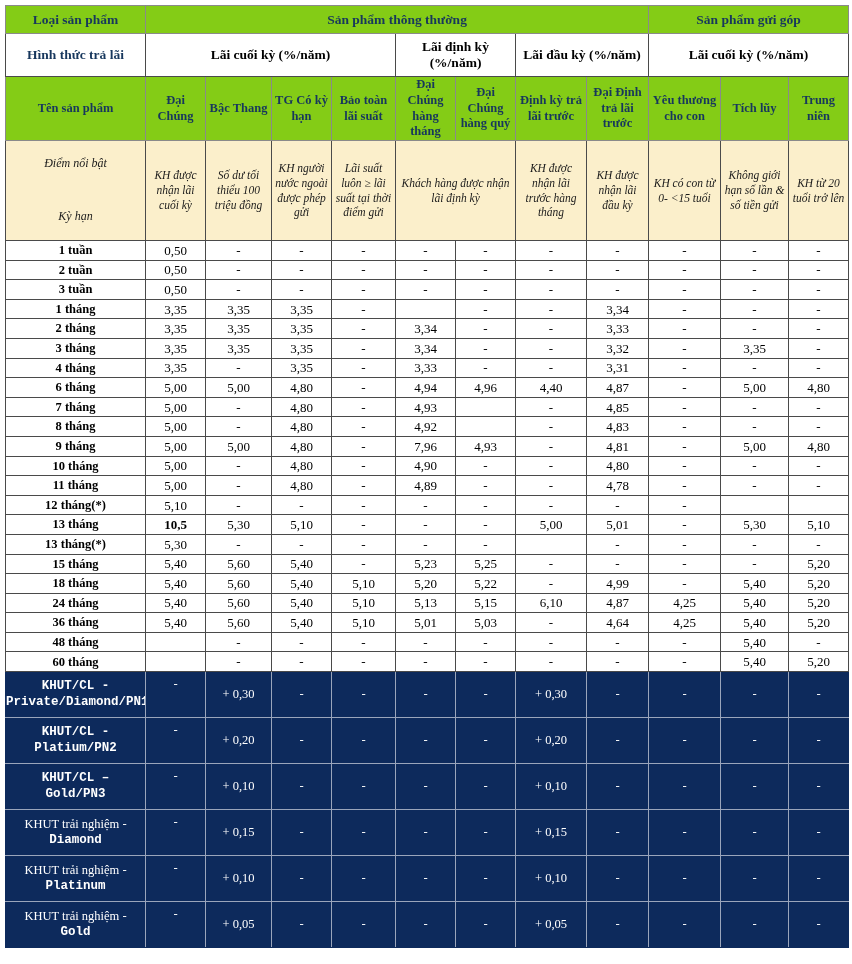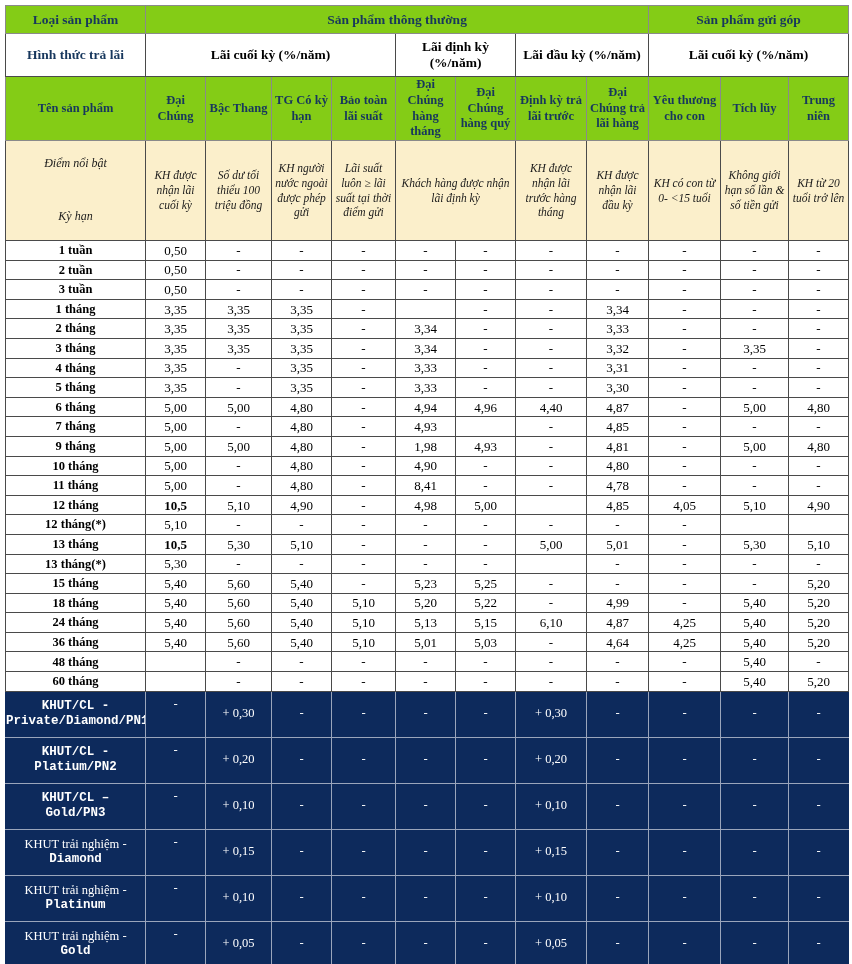--- a/index.html
+++ b/index.html
@@ -87,21 +87,21 @@
       </tr>
       <tr class="r3">
         <td class="orange">Tên sản phẩm</td>
         <td class="orange">Đại Chúng</td>
         <td class="orange">Bậc Thang</td>
         <td class="orange">TG Có kỳ hạn</td>
         <td class="orange">Bảo toàn lãi suất</td>
         <td class="orange">Đại Chúng hàng tháng</td>
         <td class="orange">Đại Chúng hàng quý</td>
         <td class="orange">Định kỳ trả lãi trước</td>
-        <td class="orange">Đại Chúng trả lãi hàng</td>
+        <td class="orange">Đại Định trả lãi trước</td>
         <td class="orange">Yêu thương cho con</td>
         <td class="orange">Tích lũy</td>
         <td class="orange">Trung niên</td>
       </tr>
       <tr class="r4">
         <td class="diagonal">
           <span class="diag-top">Điểm nổi bật</span>
           <span class="diag-bottom">Kỳ hạn</span>
         </td>
         <td>KH được nhận lãi cuối kỳ</td>
@@ -209,34 +209,20 @@
           <td class="val">-</td>
           <td class="val">3,33</td>
           <td class="val">-</td>
           <td class="val">-</td>
           <td class="val">3,31</td>
           <td class="val">-</td>
           <td class="val">-</td>
           <td class="val">-</td>
         </tr>
         <tr class="data-row">
-          <td class="term">5 tháng</td>
-          <td class="val">3,35</td>
-          <td class="val">-</td>
-          <td class="val">3,35</td>
-          <td class="val">-</td>
-          <td class="val">3,33</td>
-          <td class="val">-</td>
-          <td class="val">-</td>
-          <td class="val">3,30</td>
-          <td class="val">-</td>
-          <td class="val">-</td>
-          <td class="val">-</td>
-        </tr>
-        <tr class="data-row">
           <td class="term">6 tháng</td>
           <td class="val">5,00</td>
           <td class="val">5,00</td>
           <td class="val">4,80</td>
           <td class="val">-</td>
           <td class="val">4,94</td>
           <td class="val">4,96</td>
           <td class="val">4,40</td>
           <td class="val">4,87</td>
           <td class="val">-</td>
@@ -251,26 +237,40 @@
           <td class="val">-</td>
           <td class="val">4,93</td>
           <td class="val"></td>
           <td class="val">-</td>
           <td class="val">4,85</td>
           <td class="val">-</td>
           <td class="val">-</td>
           <td class="val">-</td>
         </tr>
         <tr class="data-row">
+          <td class="term">8 tháng</td>
+          <td class="val">5,00</td>
+          <td class="val">-</td>
+          <td class="val">4,80</td>
+          <td class="val">-</td>
+          <td class="val">4,92</td>
+          <td class="val"></td>
+          <td class="val">-</td>
+          <td class="val">4,83</td>
+          <td class="val">-</td>
+          <td class="val">-</td>
+          <td class="val">-</td>
+        </tr>
+        <tr class="data-row">
           <td class="term">9 tháng</td>
           <td class="val">5,00</td>
           <td class="val">5,00</td>
           <td class="val">4,80</td>
           <td class="val">-</td>
-          <td class="val">1,98</td>
+          <td class="val">7,96</td>
           <td class="val">4,93</td>
           <td class="val">-</td>
           <td class="val">4,81</td>
           <td class="val">-</td>
           <td class="val">5,00</td>
           <td class="val">4,80</td>
         </tr>
         <tr class="data-row">
           <td class="term">10 tháng</td>
           <td class="val">5,00</td>
@@ -284,41 +284,27 @@
           <td class="val">-</td>
           <td class="val">-</td>
           <td class="val">-</td>
         </tr>
         <tr class="data-row">
           <td class="term">11 tháng</td>
           <td class="val">5,00</td>
           <td class="val">-</td>
           <td class="val">4,80</td>
           <td class="val">-</td>
-          <td class="val">8,41</td>
+          <td class="val">4,89</td>
           <td class="val">-</td>
           <td class="val">-</td>
           <td class="val">4,78</td>
           <td class="val">-</td>
           <td class="val">-</td>
           <td class="val">-</td>
-        </tr>
-        <tr class="data-row">
-          <td class="term">12 tháng</td>
-          <td class="val bold">10,5</td>
-          <td class="val">5,10</td>
-          <td class="val">4,90</td>
-          <td class="val">-</td>
-          <td class="val">4,98</td>
-          <td class="val">5,00</td>
-          <td class="val"></td>
-          <td class="val">4,85</td>
-          <td class="val">4,05</td>
-          <td class="val">5,10</td>
-          <td class="val">4,90</td>
         </tr>
         <tr class="data-row">
           <td class="term">12 tháng(*)</td>
           <td class="val">5,10</td>
           <td class="val">-</td>
           <td class="val">-</td>
           <td class="val">-</td>
           <td class="val">-</td>
           <td class="val">-</td>
           <td class="val">-</td>

